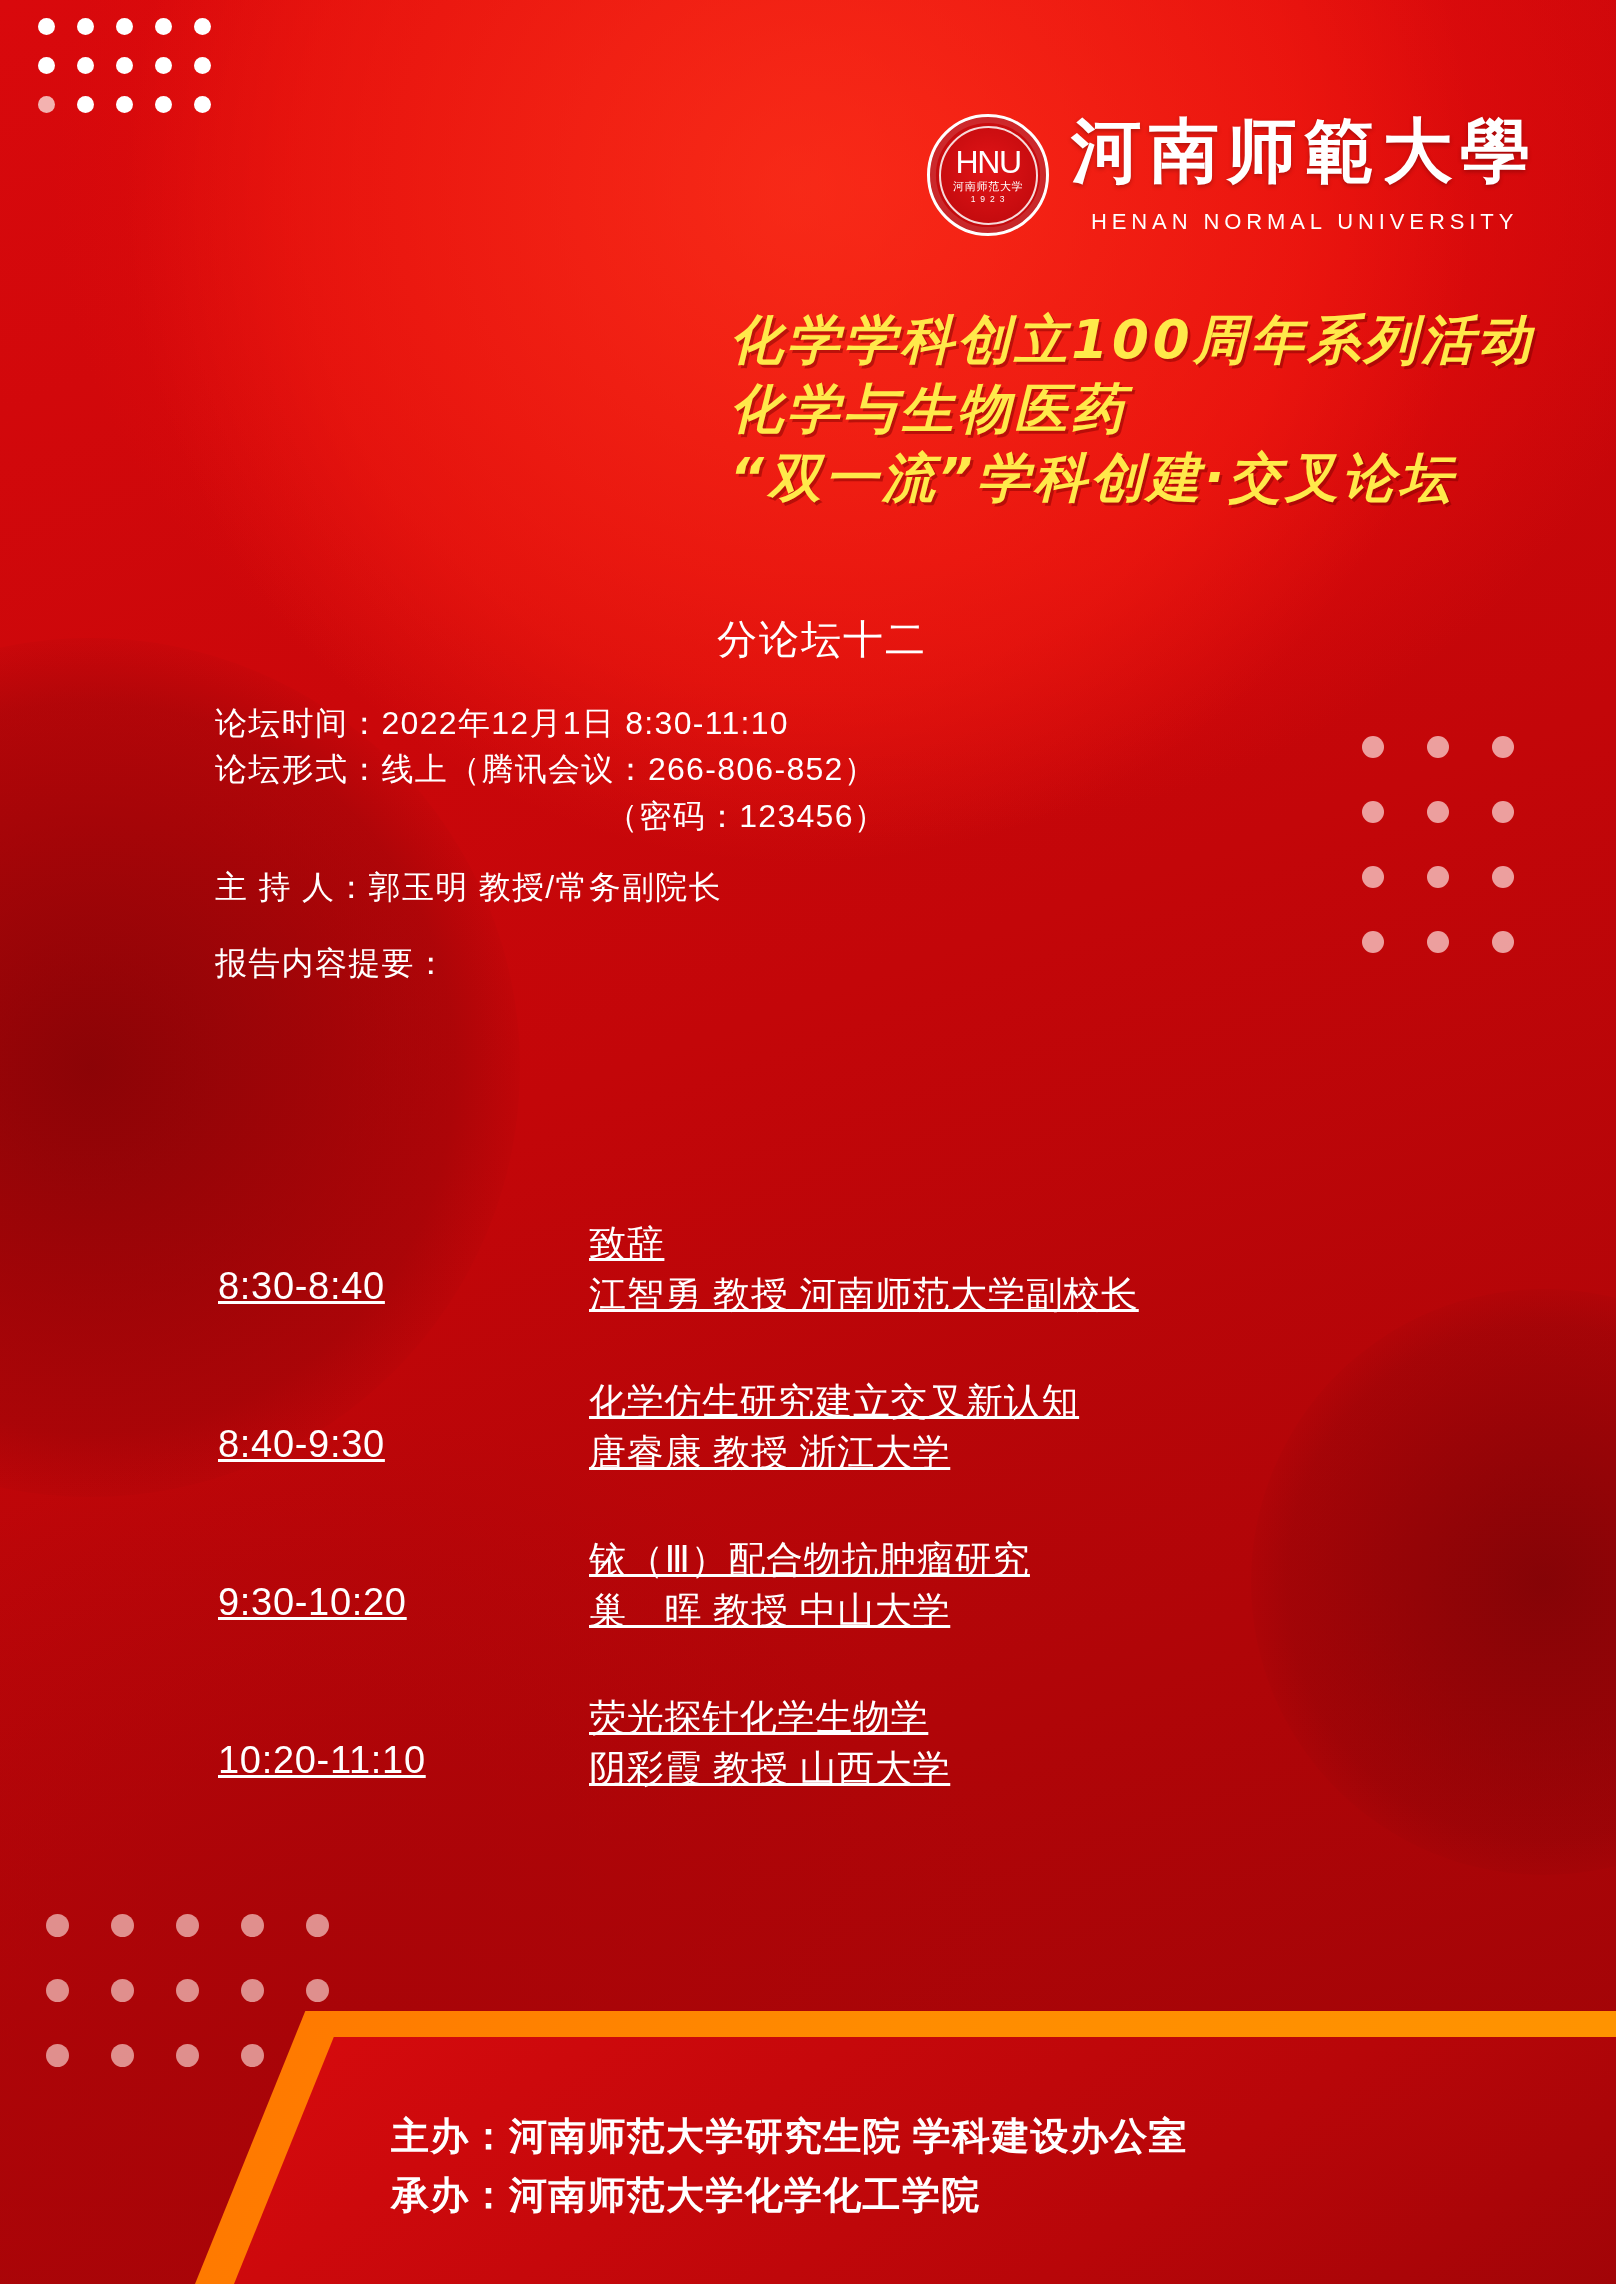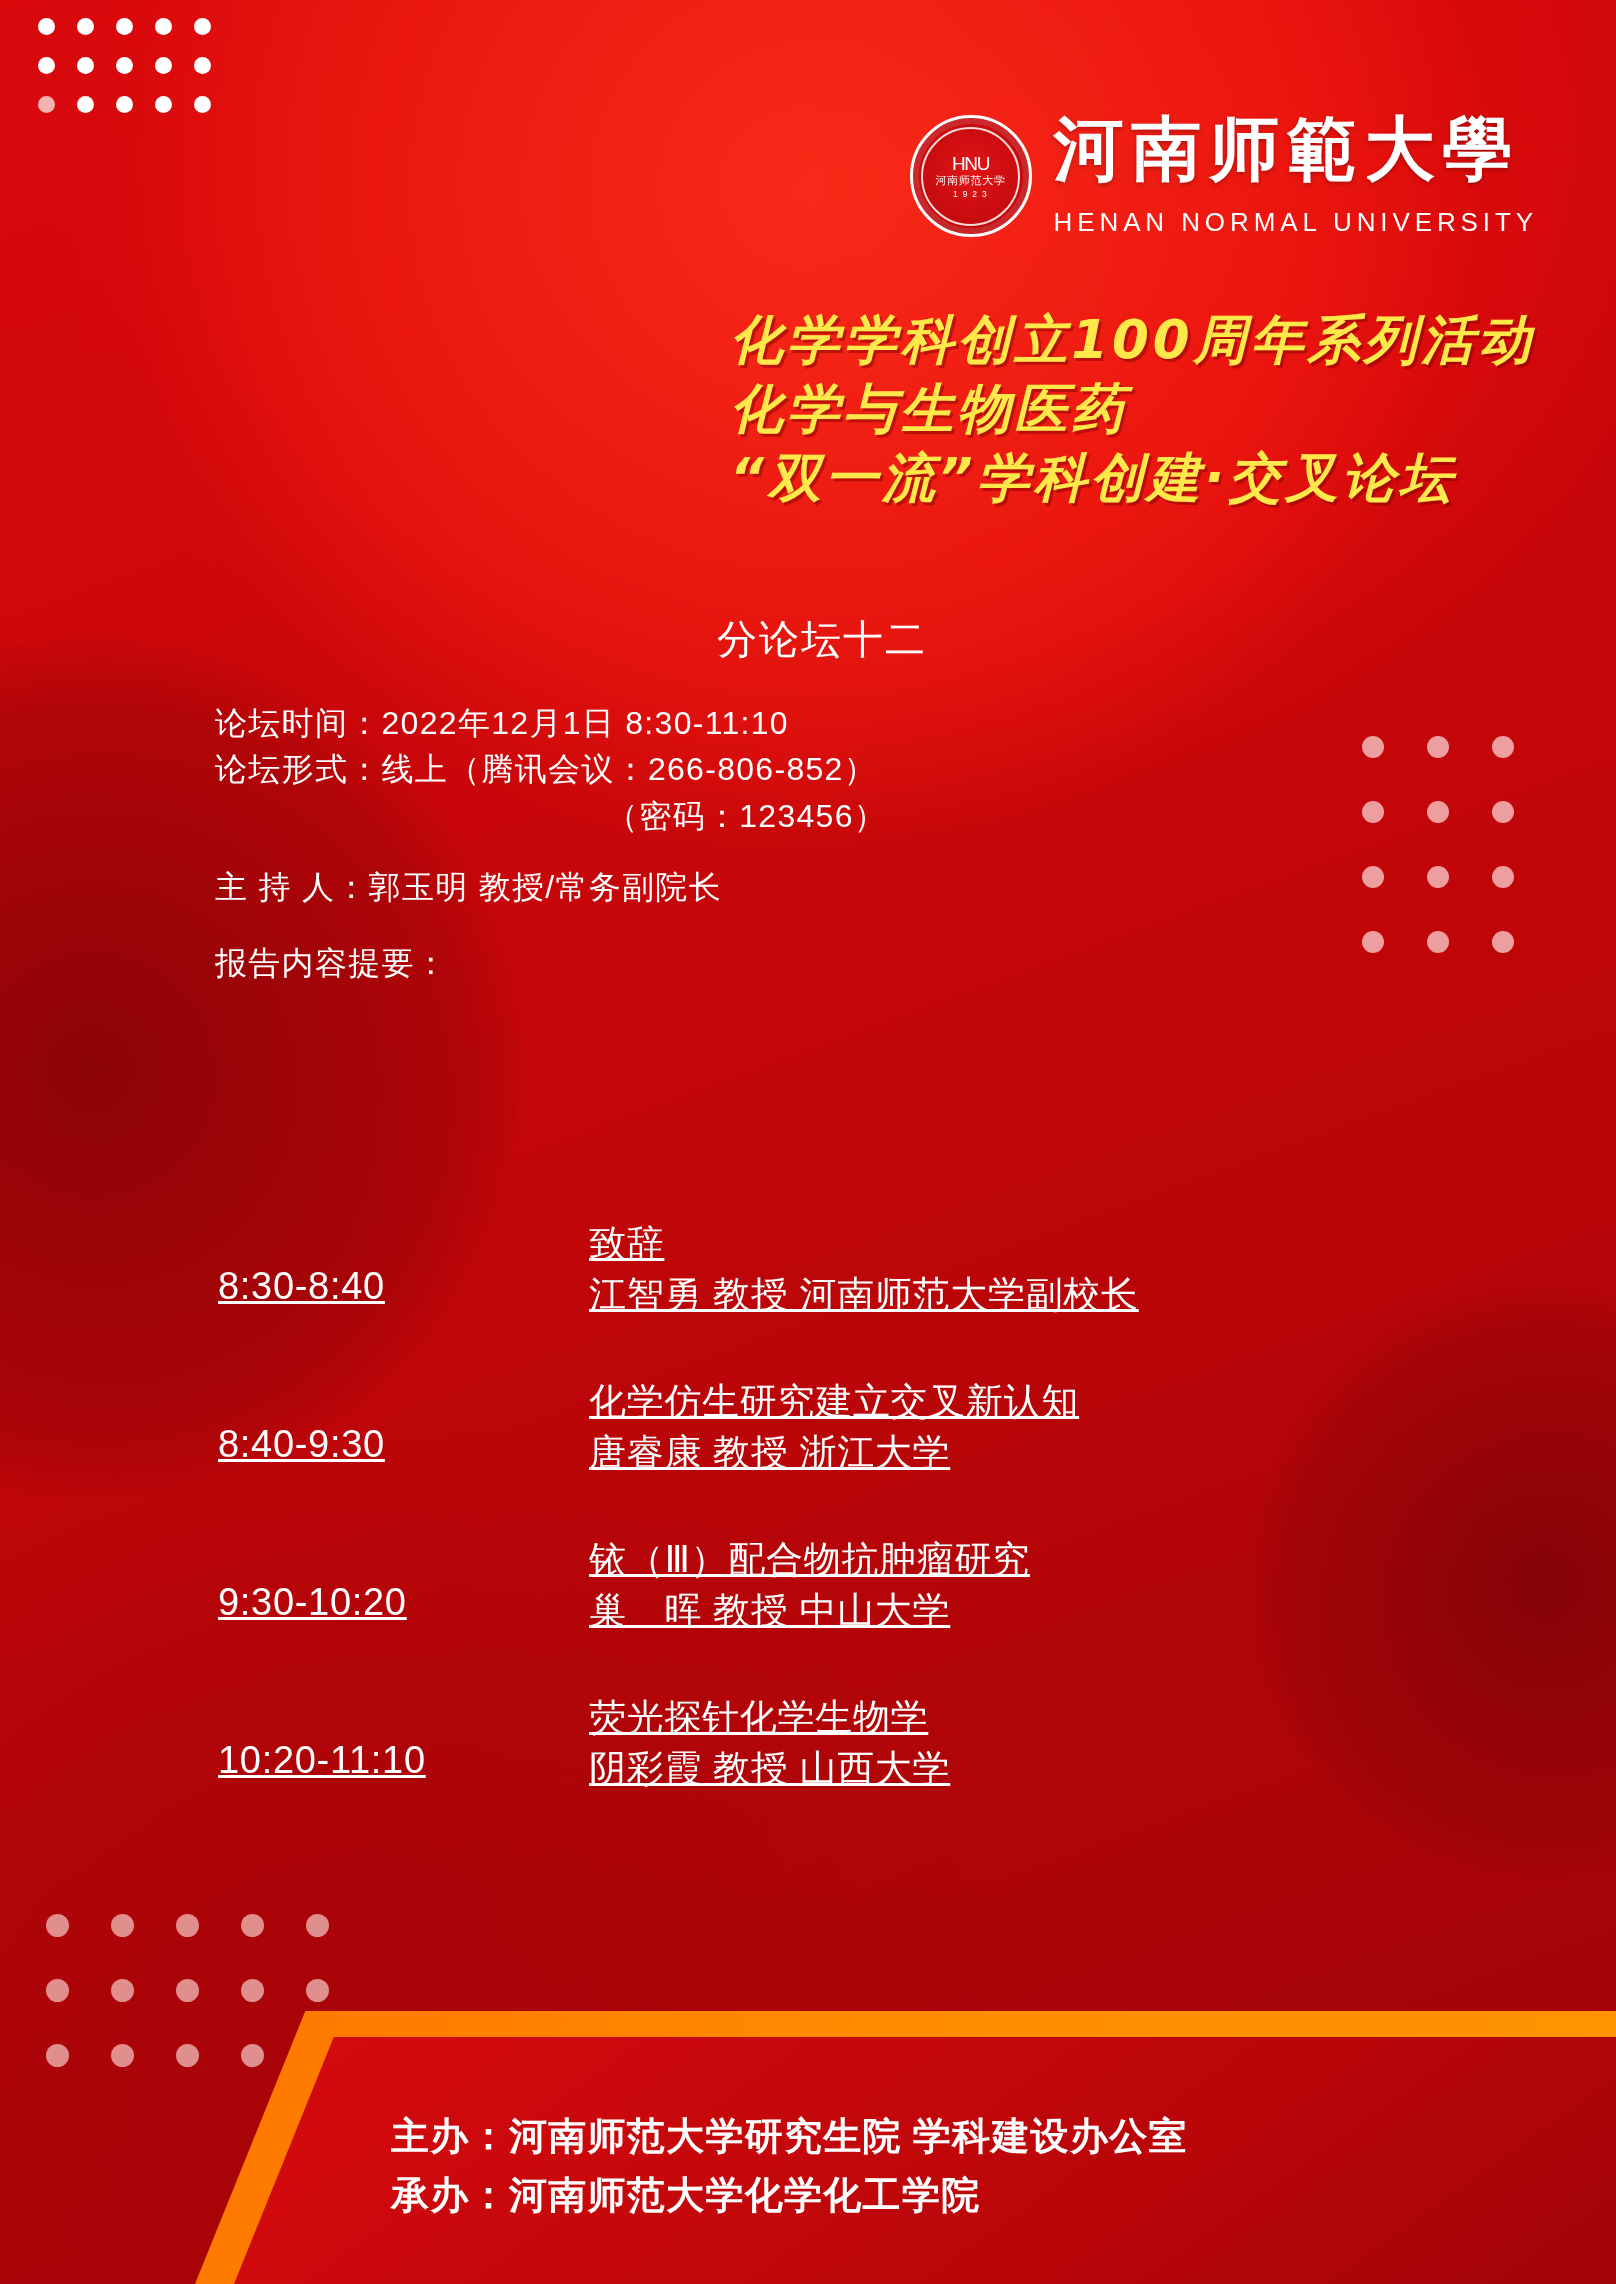--- a/index.html
+++ b/index.html
@@ -96,21 +96,21 @@
     inset: 8.5px;
     border-radius: 50%;
     border: 2px solid rgba(255,255,255,0.85);
   }
   .crest-inner {
     text-align: center;
     color: #fff;
     line-height: 1.05;
   }
   .crest-mark {
-    font-size: 19px;
+    font-size: 32px;
     letter-spacing: -1.3px;
   }
   .crest-cn {
     font-size: 11px;
     letter-spacing: 0.7px;
     margin-top: 2px;
   }
   .crest-year {
     font-size: 8.5px;
     letter-spacing: 1.3px;
@@ -120,21 +120,21 @@
   .uni-cn {
     font-family: "DejaVu Serif", "Liberation Serif", serif;
     font-size: 70px;
     font-weight: bold;
     letter-spacing: 7.8px;
     line-height: 1;
     white-space: nowrap;
     text-shadow: 0 2px 4.6px rgba(0,0,0,.25);
   }
   .uni-en {
-    font-size: 26px;
+    font-size: 22px;
     letter-spacing: 4.9px;
     margin-top: 23px;
     white-space: nowrap;
     text-align: center;
   }
 
   
   .titles {
     position: absolute;
     top: 306px;

